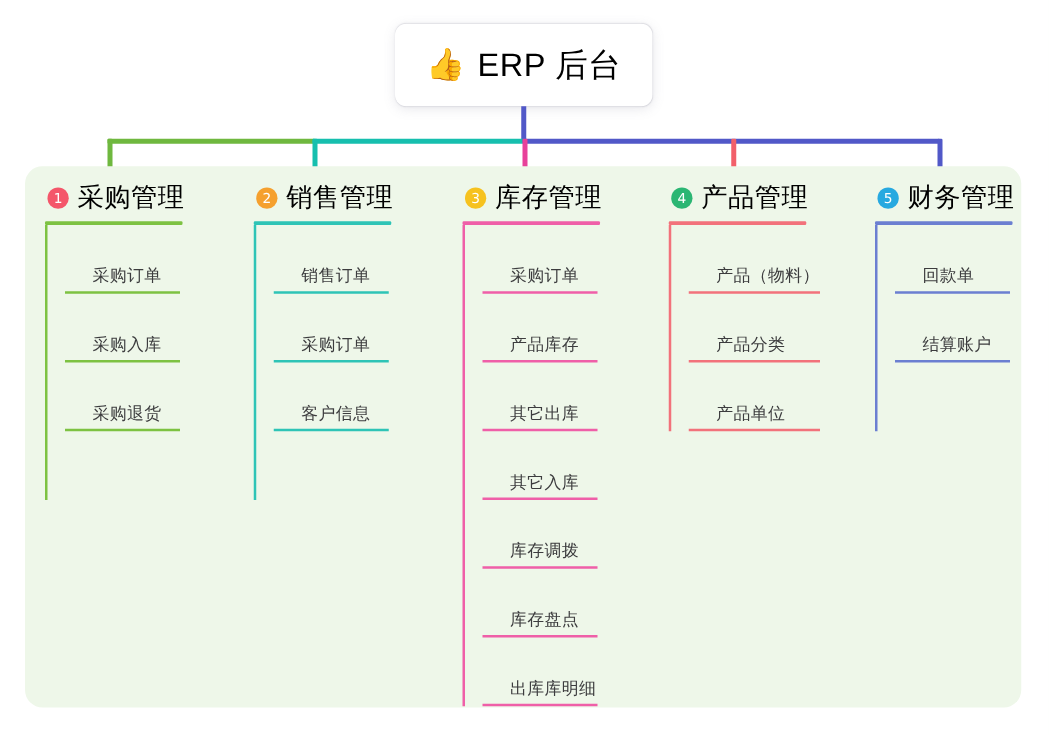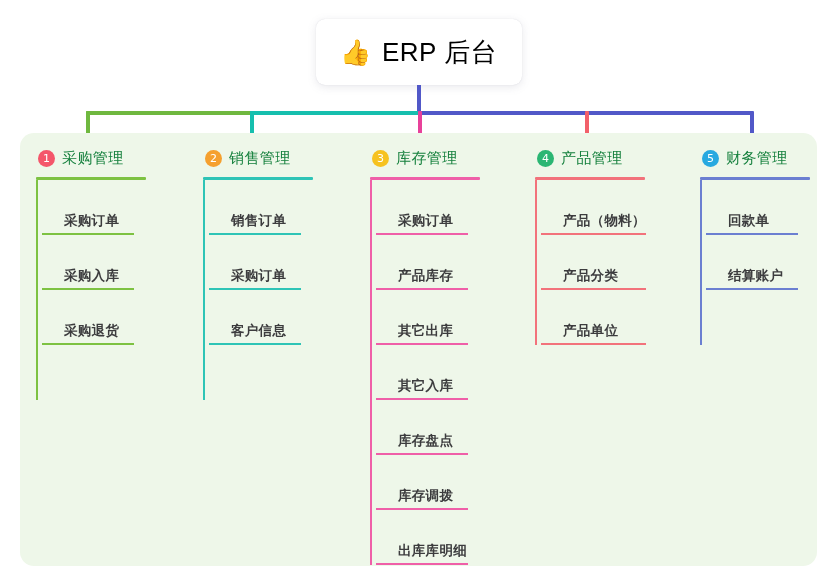--- a/index.html
+++ b/index.html
@@ -94,35 +94,34 @@
     height: 17px;
     border-radius: 50%;
     color: #ffffff;
     font-size: 11px;
     line-height: 17px;
     text-align: center;
     flex: 0 0 auto;
     font-family: "DejaVu Sans", sans-serif;
   }
   .col-title {
-    font-size: 15px;
-    color: #15803d;
+    font-size: 21px;
+    color: #000000;
     letter-spacing: 0.4px;
   }
   .head-rule {
     height: 3px;
     border-radius: 1px;
     margin-top: 6px;
   }
 
   
   .items {
     position: relative;
-    padding-left: 6px;
-    font-weight: bold;
+    padding-left: 16px;
   }
   .spine {
     position: absolute;
     left: 0;
     top: 0;
     width: 2px;
   }
   .item {
     position: relative;
     height: 55px;
@@ -229,25 +228,25 @@
           </div>
           <div class="item">
             <span class="item-label">其它出库</span>
             <div class="item-rule" style="width: 92px; background: rgb(239, 95, 168);"></div>
           </div>
           <div class="item">
             <span class="item-label">其它入库</span>
             <div class="item-rule" style="width: 92px; background: rgb(239, 95, 168);"></div>
           </div>
           <div class="item">
+            <span class="item-label">库存调拨</span>
+            <div class="item-rule" style="width: 92px; background: rgb(239, 95, 168);"></div>
+          </div>
+          <div class="item">
             <span class="item-label">库存盘点</span>
-            <div class="item-rule" style="width: 92px; background: rgb(239, 95, 168);"></div>
-          </div>
-          <div class="item">
-            <span class="item-label">库存调拨</span>
             <div class="item-rule" style="width: 92px; background: rgb(239, 95, 168);"></div>
           </div>
           <div class="item">
             <span class="item-label">出库库明细</span>
             <div class="item-rule" style="width: 92px; background: rgb(239, 95, 168);"></div>
           </div>
         </div>
       </div>
       <div class="column" style="left: 515px; top: 12px;">
         <div class="col-head">

